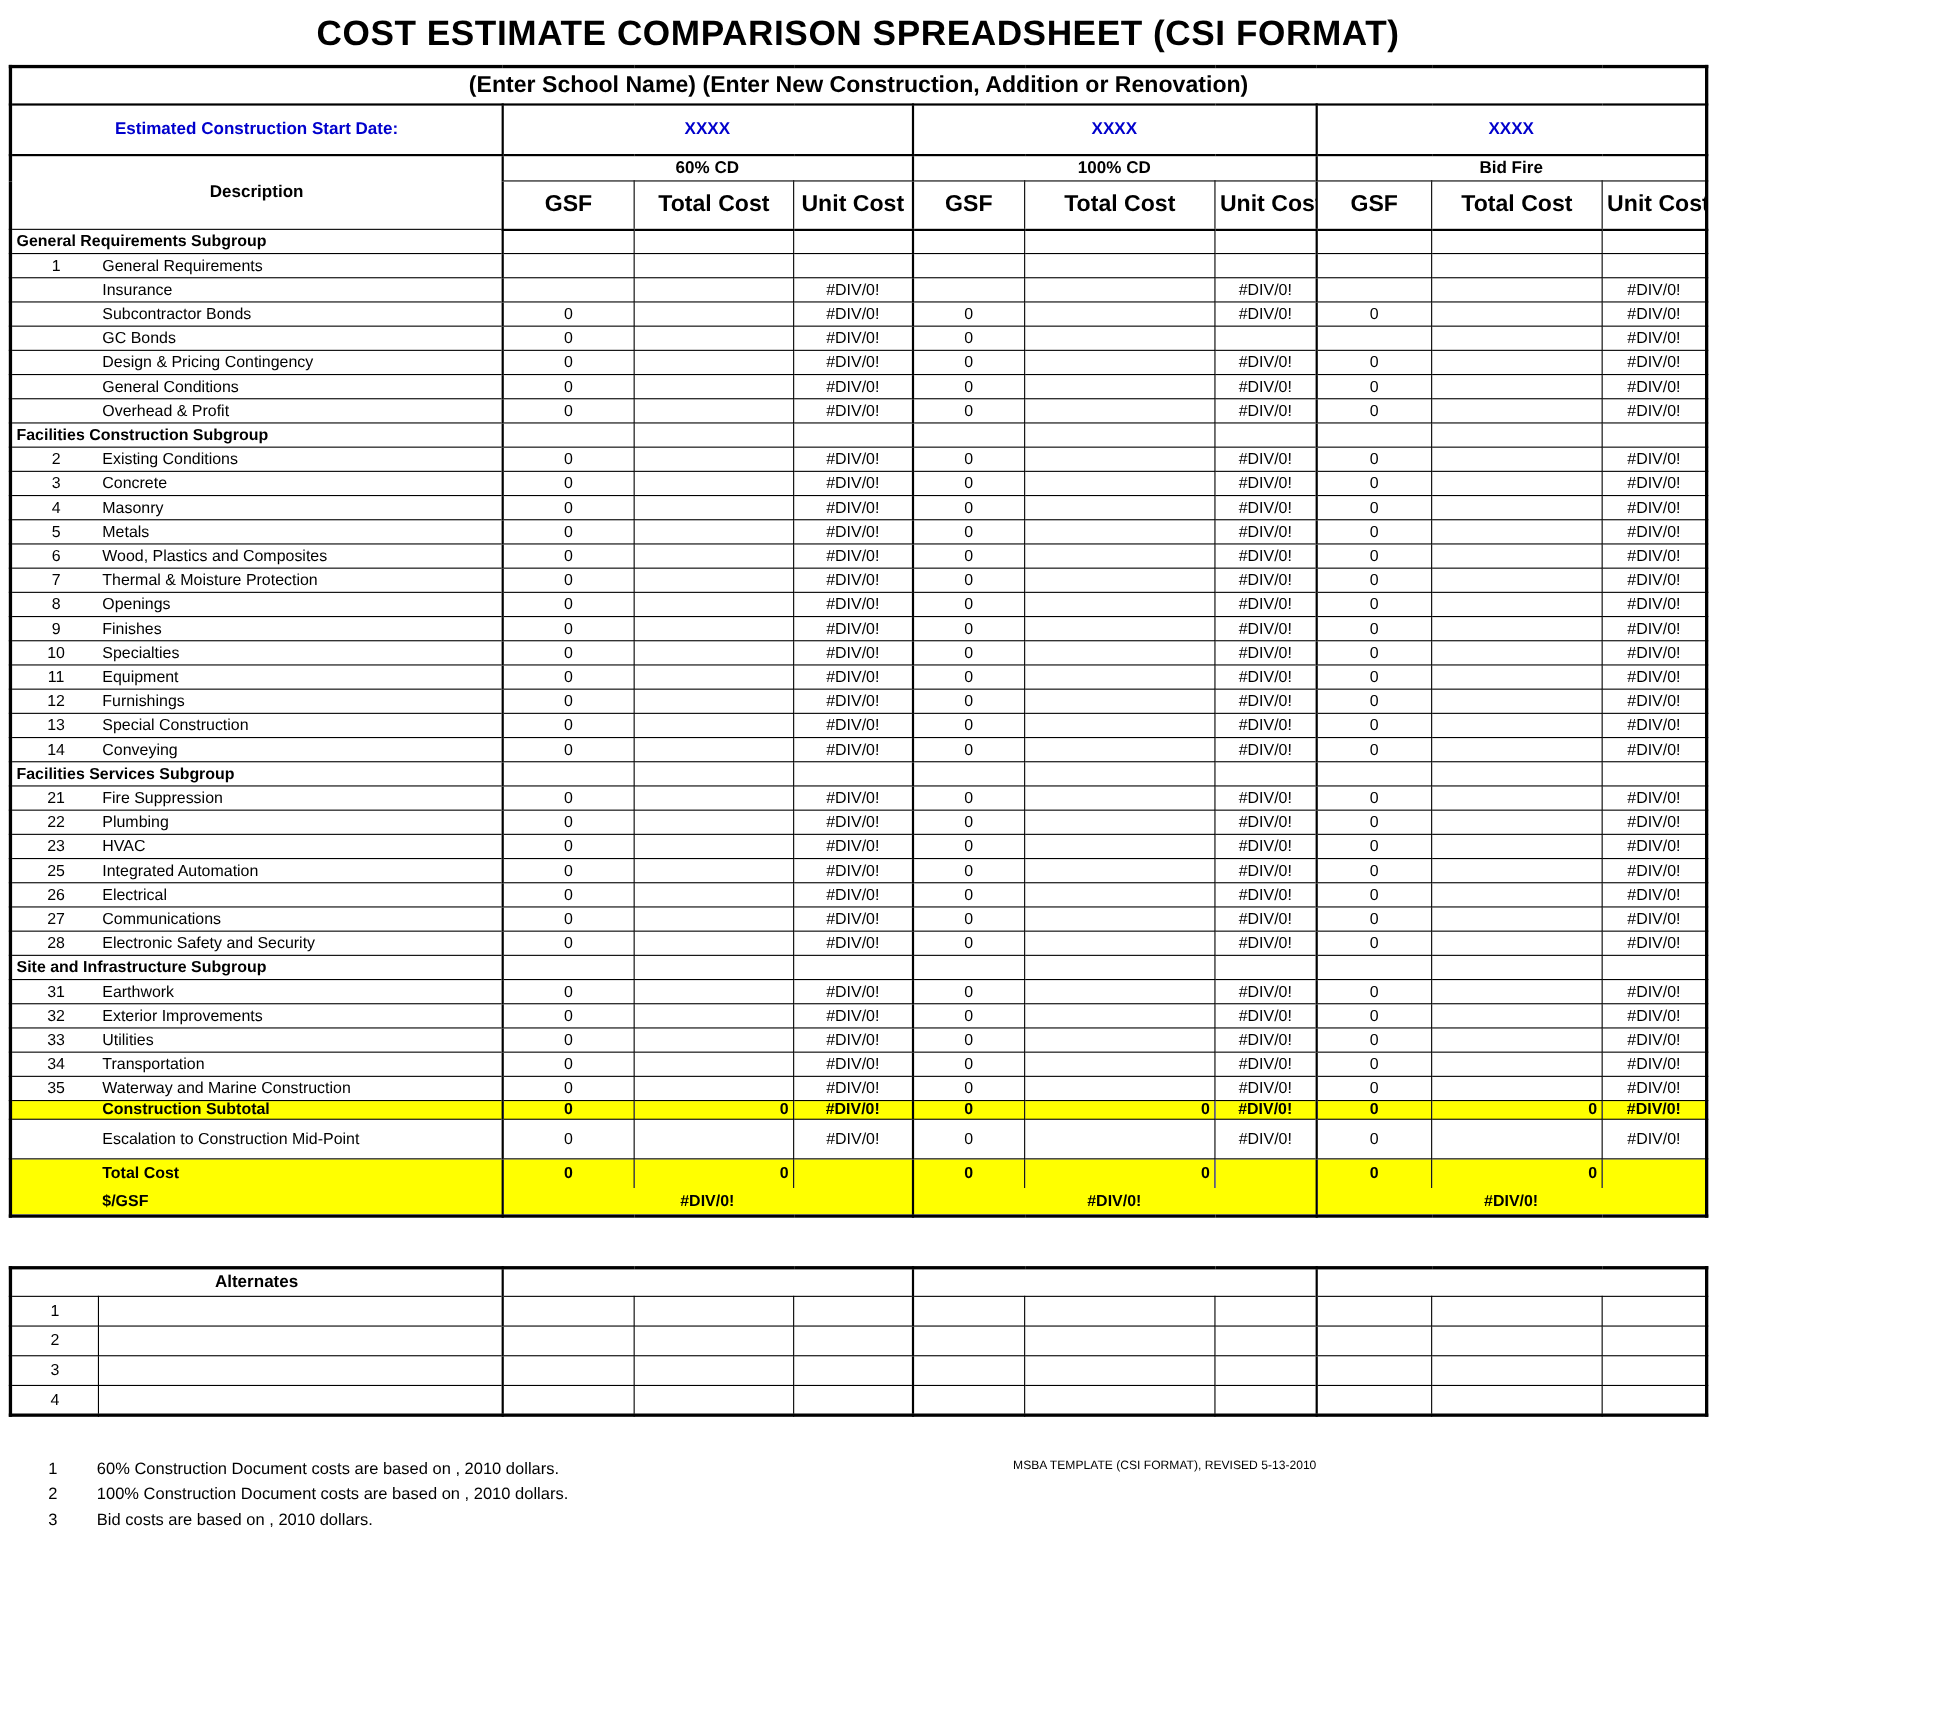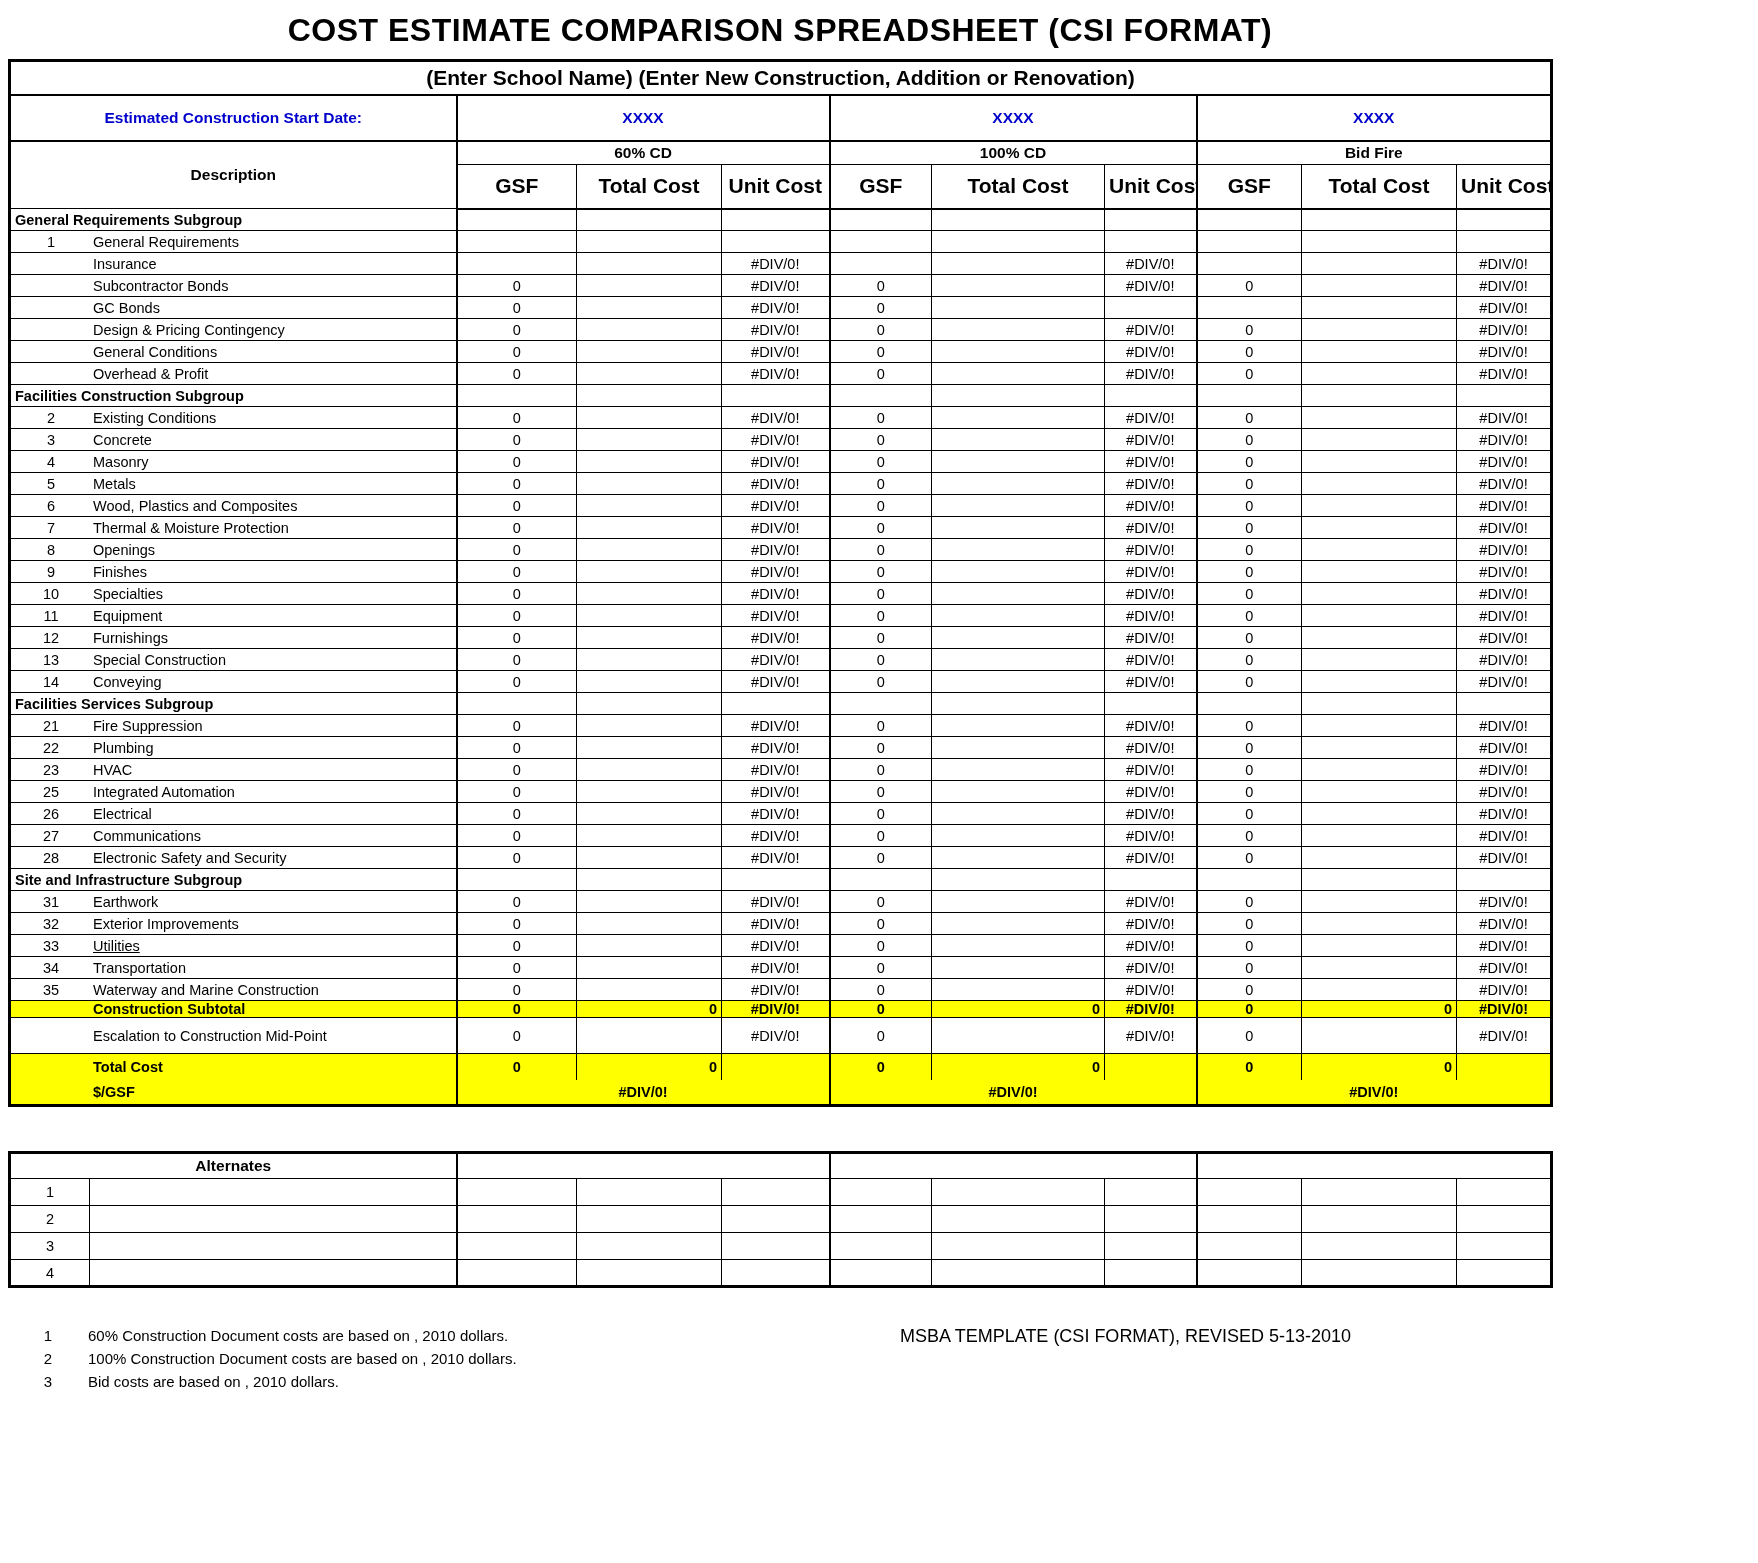--- a/index.html
+++ b/index.html
@@ -38,21 +38,21 @@
   td.group-span { text-align:center; }
 
   table.alt { margin-top:44px; }
   table.alt td { height:27px; }
   .alt-head { text-align:center; font-weight:bold; font-size:15.5px; height:26px; }
   td.alt-num { text-align:center; }
 
   .footer { position:relative; margin-top:36px; width:1544px; }
   .footnote { font-size:15px; line-height:23px; white-space:nowrap; }
   .footnote .fn-num { display:inline-block; width:80px; text-align:center; }
-  .footer-right { position:absolute; left:892px; top:2px; font-size:18px; white-space:nowrap; }
+  .footer-right { position:absolute; left:913px; top:2px; font-size:11px; white-space:nowrap; }
 </style>
 </head>
 <body>
 
 <div class="page">
   <div class="content">
     <div class="title">COST ESTIMATE COMPARISON SPREADSHEET (CSI FORMAT)</div>
 
     <table class="main">
       <colgroup>
@@ -486,21 +486,21 @@
             <td class="total"></td>
             <td class="unit">#DIV/0!</td>
             <td class="gsf gb">0</td>
             <td class="total"></td>
             <td class="unit">#DIV/0!</td>
             <td class="gsf gb">0</td>
             <td class="total"></td>
             <td class="unit">#DIV/0!</td>
           </tr>
           <tr class="row-item">
-            <td class="desc"><span class="num" style="border: none;">33</span><span class="lbl" style="border: none; text-decoration: underline;">Utilities</span></td>
+            <td class="desc"><span class="num" style="border: none;">33</span><span class="lbl" style="border: none;">Utilities</span></td>
             <td class="gsf gb">0</td>
             <td class="total"></td>
             <td class="unit">#DIV/0!</td>
             <td class="gsf gb">0</td>
             <td class="total"></td>
             <td class="unit">#DIV/0!</td>
             <td class="gsf gb">0</td>
             <td class="total"></td>
             <td class="unit">#DIV/0!</td>
           </tr>

